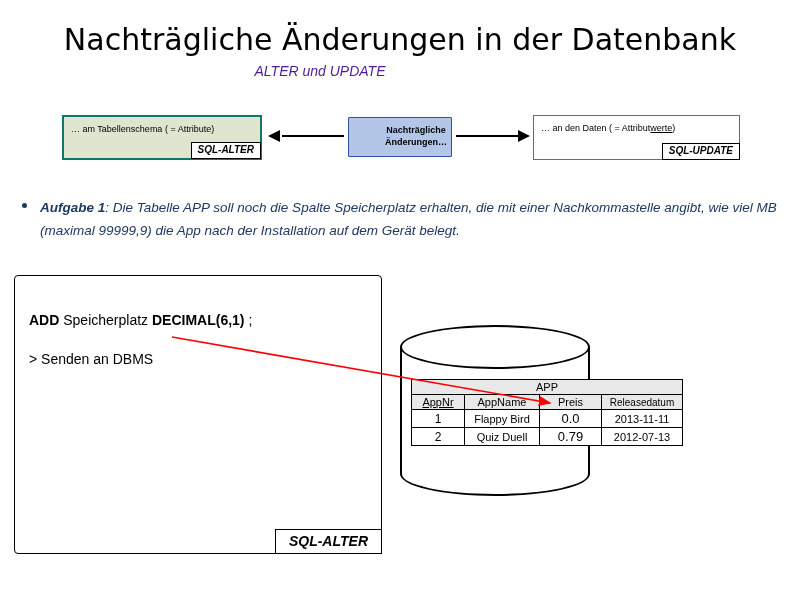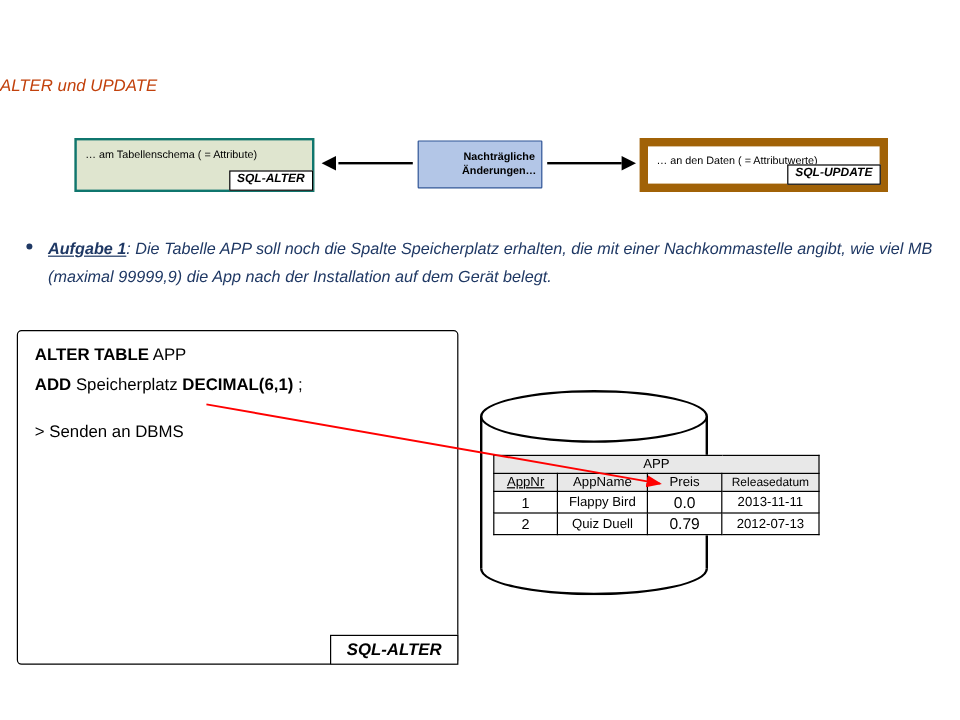--- a/index.html
+++ b/index.html
@@ -31,23 +31,24 @@
     color: #000000;
     font-family: "DejaVu Sans", sans-serif;
     font-weight: 400;
     letter-spacing: 0px;
   }
   .subtitle {
     position: absolute;
     left: 0;
     top: 63px;
     width: 640px;
+    text-align: center;
     font-size: 14px;
     font-style: italic;
-    color: #c2410c;
+    color: #4c1d95;
   }
   
   .box {
     position: absolute;
     box-sizing: border-box;
     border: 1px solid #000000;
     background: #ffffff;
   }
   .box-left {
     left: 62px;
@@ -96,21 +97,21 @@
     color: #000000;
     line-height: 12px;
     padding-left: 15px;
   }
   .box-right {
     left: 533px;
     top: 115px;
     width: 207px;
     height: 45px;
     background: #ffffff;
-    border: 7px solid #a16207;
+    border: 1px solid #a16207;
   }
   .box-right .txt {
     position: absolute;
     left: 7px;
     top: 7px;
     font-size: 9px;
     color: #000000;
   }
   .txt u { text-decoration: underline; }
   
@@ -152,21 +153,21 @@
   .bullet-text {
     position: absolute;
     left: 18px;
     top: 0;
     width: 755px;
     font-size: 13.5px;
     font-style: italic;
     color: #1f3864;
     line-height: 23px;
   }
-  .bullet-text b { font-weight: bold; text-decoration: underline; }
+  .bullet-text b { font-weight: bold; }
   .bullet-text .plain { font-style: italic; }
   
   .sql-box {
     position: absolute;
     left: 14px;
     top: 275px;
     width: 368px;
     height: 279px;
     border: 1px solid #000000;
     border-radius: 4px;
@@ -281,20 +282,21 @@
     height: 600px;
     pointer-events: none;
     z-index: 6;
   }
 </style>
 </head>
 <body>
 
 <div class="slide">
 
+  <div class="title">Nachträgliche Änderungen in der Datenbank</div>
   <div class="subtitle">ALTER und UPDATE</div>
 
   <div class="box box-left">
     <div class="txt">… am Tabellenschema ( = Attribute)</div>
     <div class="tag">SQL-ALTER</div>
   </div>
 
   <div class="box box-mid">
     <div class="txt">
       <span>Nachträgliche</span><br>
@@ -316,23 +318,20 @@
   <div class="arrow-head-right" style="left:518px; top:130px;"></div>
 
   <div class="bullet-wrap">
     <div class="bullet-dot"></div>
     <div class="bullet-text">
       <b>Aufgabe 1</b><span class="plain">: Die Tabelle APP soll noch die Spalte Speicherplatz erhalten, die mit einer Nachkommastelle angibt, wie viel MB (maximal 99999,9) die App nach der Installation auf dem Gerät belegt.</span>
     </div>
   </div>
 
   <div class="sql-box">
-    <div class="sql-line sql-l1">
-      <b>ALTER TABLE</b><span> APP</span>
-    </div>
     <div class="sql-line sql-l2">
       <b>ADD</b><span> Speicherplatz </span><b>DECIMAL(6,1)</b><span> ;</span>
     </div>
     <div class="sql-line sql-l3">&gt; Senden an DBMS</div>
     <div class="sql-tag">SQL-ALTER</div>
   </div>
 
   <div class="cyl">
     <div class="cyl-body"></div>
     <div class="cyl-bottom"></div>

